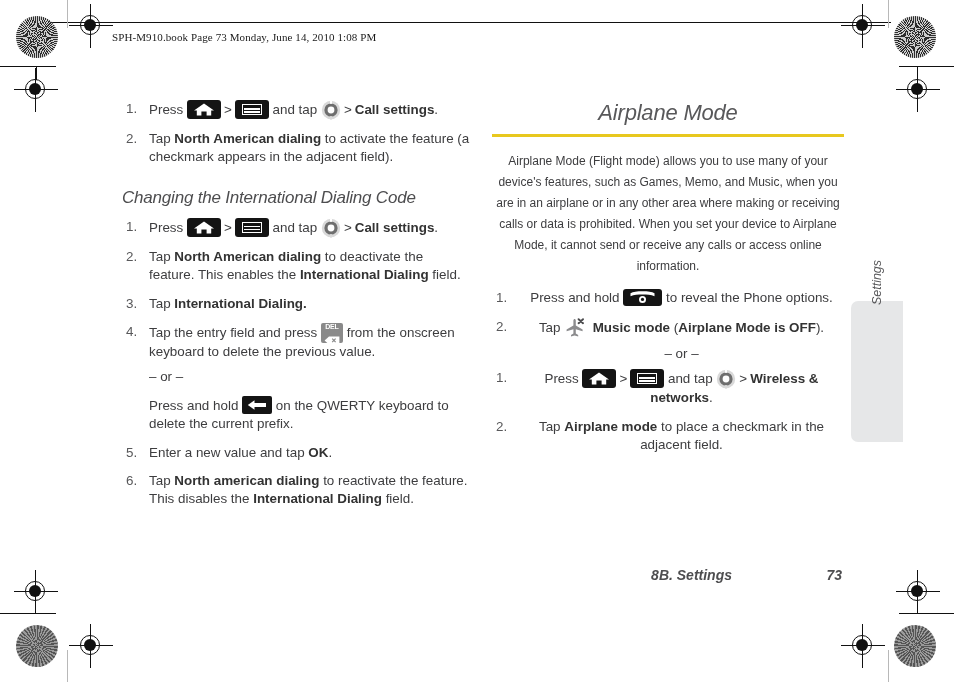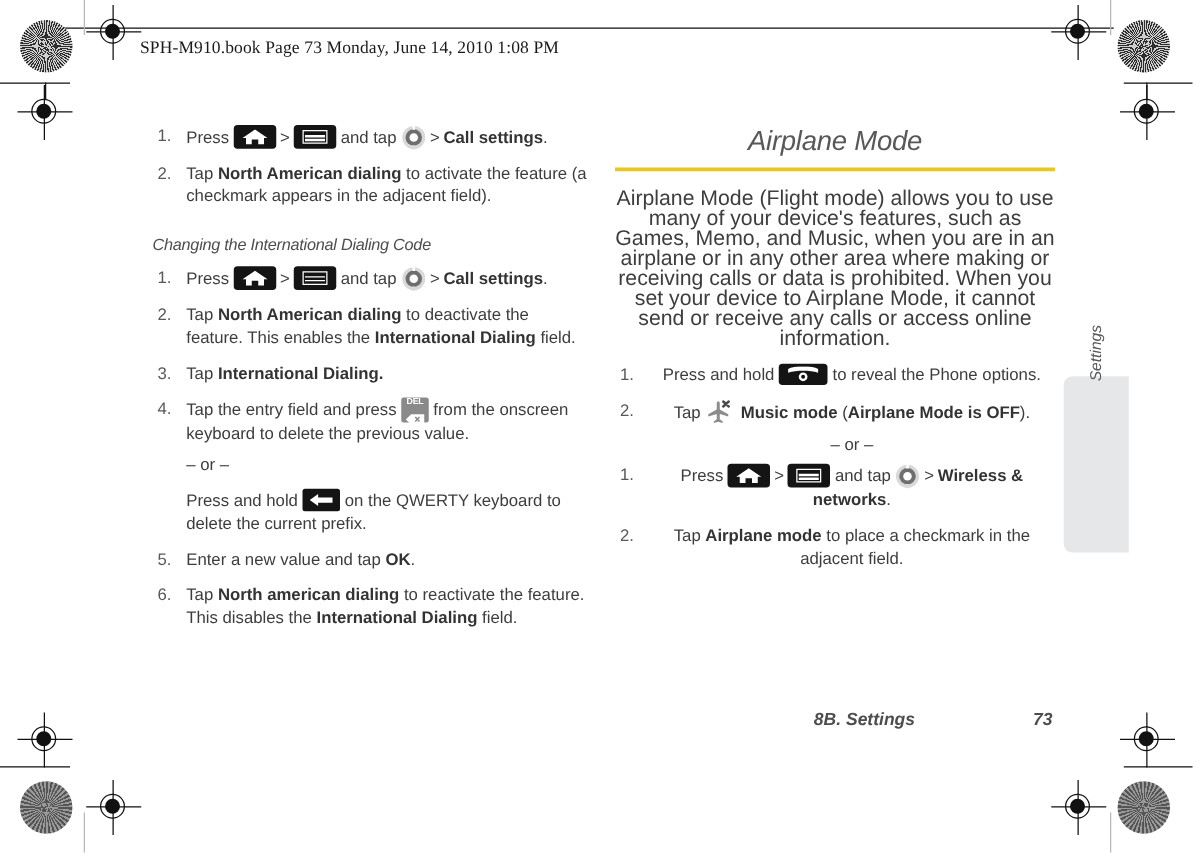--- a/index.html
+++ b/index.html
@@ -69,21 +69,21 @@
   .cropline.h { height: 1.2px; }
   .cropline.v { width: 1.2px; }
   .cropline.grey { background: #b8b8b8; }
 
   
   .book-header {
     position: absolute;
     left: 112px;
     top: 31px;
     font-family: "Liberation Serif", serif;
-    font-size: 14px;
+    font-size: 11px;
     color: #1a1a1a;
     white-space: nowrap;
     letter-spacing: .1px;
   }
 
   
   .col {
     position: absolute;
     top: 100px;
     width: 350px;
@@ -100,30 +100,30 @@
     margin: 0 0 8px 0;
     letter-spacing: -.2px;
   }
   .rule-gold {
     height: 3.4px;
     background: #e8c81e;
     margin: 0 0 14px 0;
     width: 100%;
   }
   h3.sub-title {
-    font-size: 13px;
+    font-size: 17px;
     font-style: italic;
     font-weight: normal;
     color: #4d4d4f;
     margin: 21px 0 10px 0;
     letter-spacing: -.2px;
   }
   p.body {
-    font-size: 17px;
-    line-height: 16px;
+    font-size: 12px;
+    line-height: 21px;
     margin: 0 0 12px 0;
     color: #3d3d3f;
   }
 
   ol.steps {
     list-style: none;
     margin: 0 0 2px 0;
     padding: 0;
     counter-reset: step;
   }

